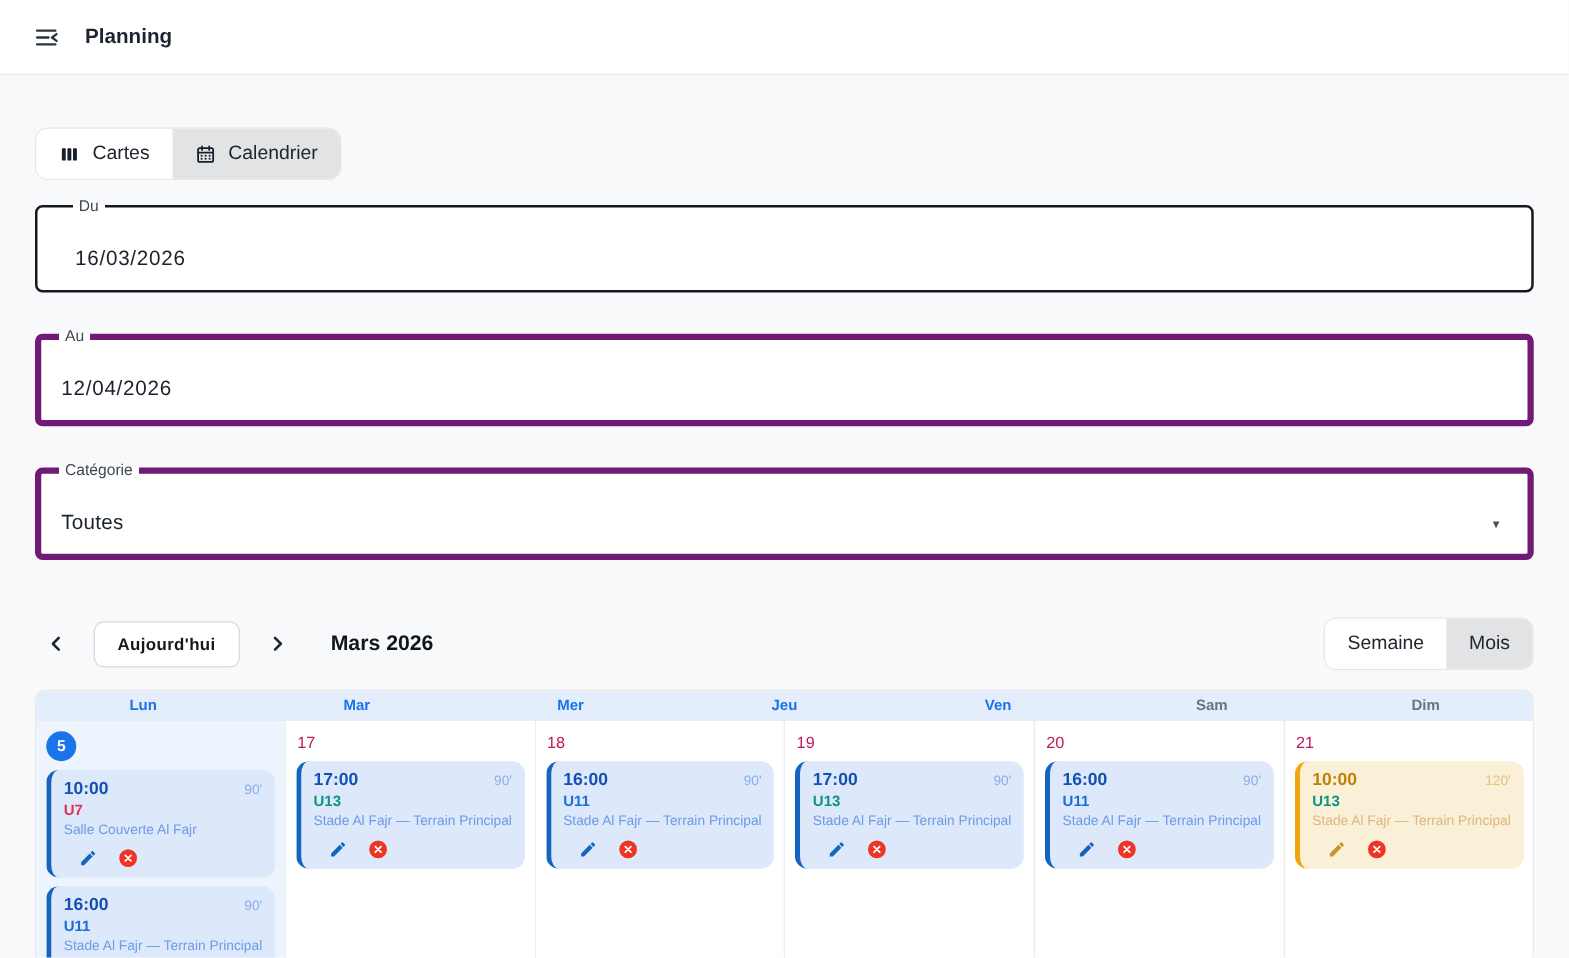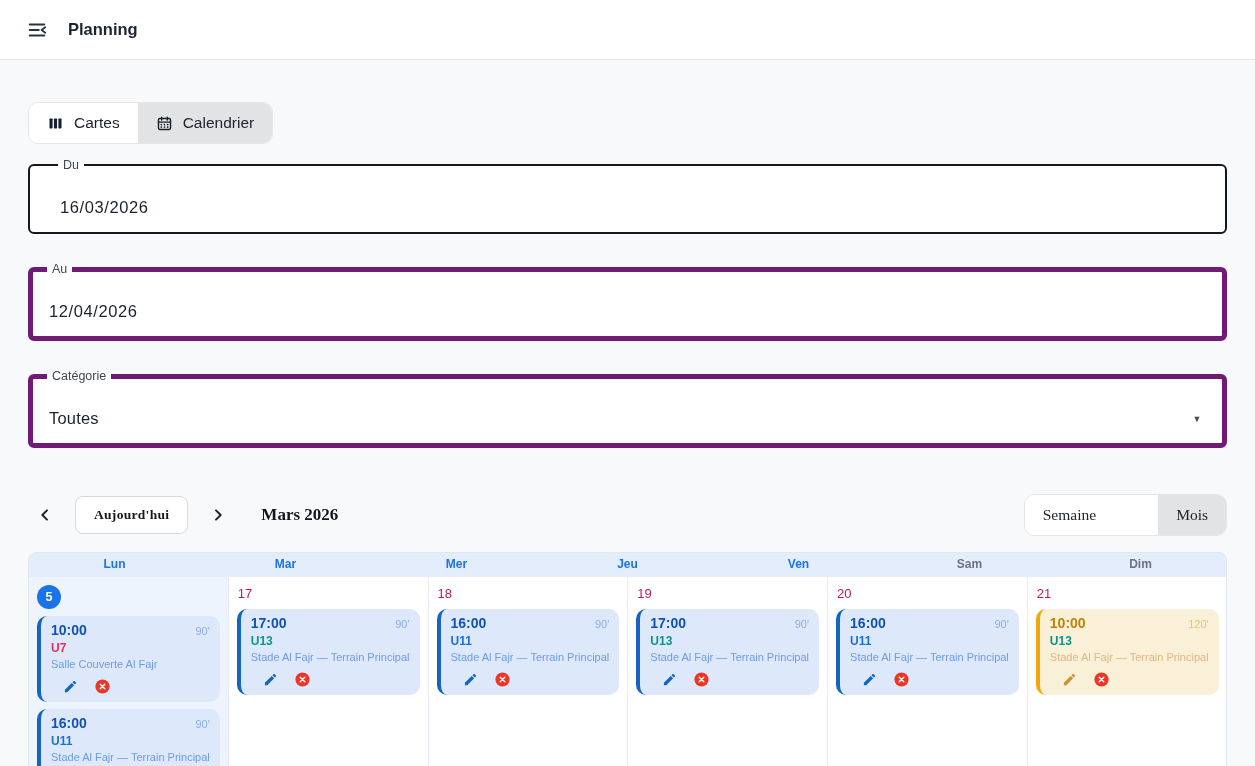--- a/index.html
+++ b/index.html
@@ -46,21 +46,21 @@
   }
   fieldset.field.focused { border:2px solid #15181c; }
   fieldset.field legend { font-size:12.5px; color:#3f4750; padding:0 5px; margin-left:0; }
   .field-value {
     display:flex; align-items:center; justify-content:space-between;
     font-size:16.5px; color:#1a222c; padding:1px 2px 15px; letter-spacing:.6px; cursor:text;margin-top:25px;
   }
   .select-arrow { font-size:9px; color:#4a4f55; margin-right:4px; }
 
   
-  .cal-nav { display:flex; align-items:center; margin-top:46px;font-family:Liberation Serif, serif; }
+  .cal-nav { display:flex; align-items:center; margin-top:46px; }
   .nav-chevron { width:34px; height:34px; display:flex; align-items:center; justify-content:center; cursor:pointer; background:none; border:none; }
   .today-btn {
     margin:0 13px; padding:10px 18px; border:1px solid #d6d9de; border-radius:8px;
     background:#fff; font-size:13.5px; font-weight:700; letter-spacing:.3px; color:#15181d;
     font-family:inherit; cursor:pointer;
   }
   .month-label { margin-left:26px; font-size:17px; font-weight:700; color:#12161c; }
   .nav-spacer { flex:1; }
 
   
@@ -169,21 +169,21 @@
         </svg>
     </button>
     <button class="today-btn">Aujourd'hui</button>
     <button class="nav-chevron">
       <svg width="16" height="16" viewBox="0 0 24 24" fill="none" stroke="#1f2430" stroke-width="3" stroke-linecap="round" stroke-linejoin="round">
           <path d="M9 5l7 7-7 7"></path>
         </svg>
     </button>
     <span class="month-label">Mars 2026</span>
     <span class="nav-spacer"></span>
-    <div class="seg-group" style="margin-top:0;gap:44px;">
+    <div class="seg-group" style="margin-top:0;">
       <button class="seg">Semaine</button>
       <button class="seg active">Mois</button>
     </div>
   </div>
 
   
   <div class="calendar">
     <div class="cal-head">
         <div class="cal-head-cell">Lun</div>
         <div class="cal-head-cell">Mar</div>

